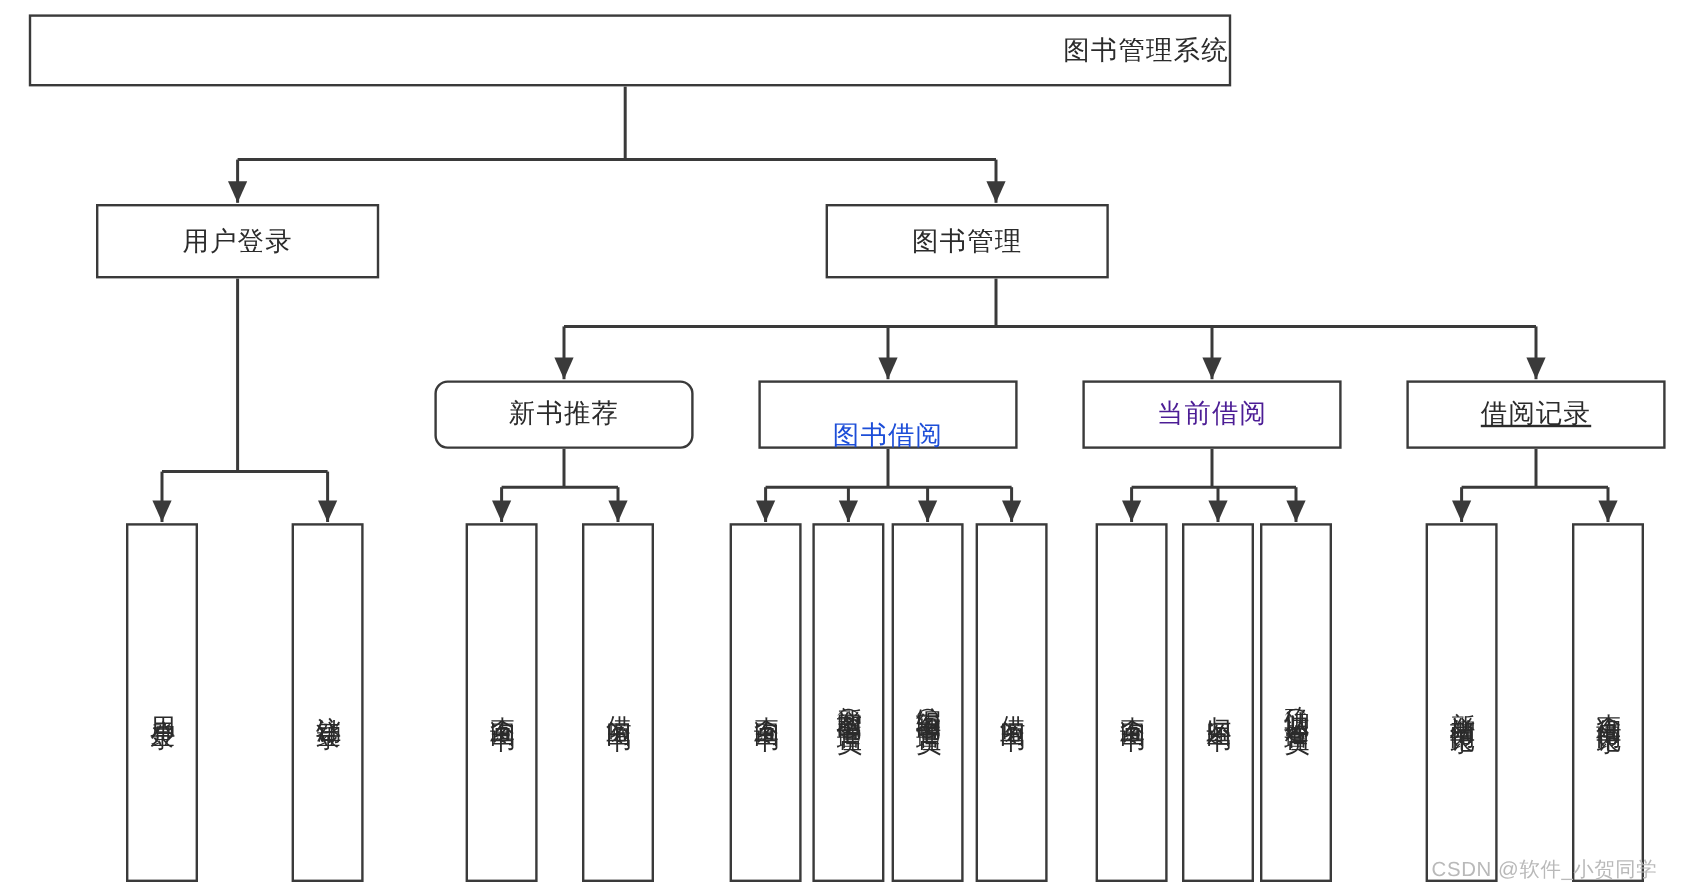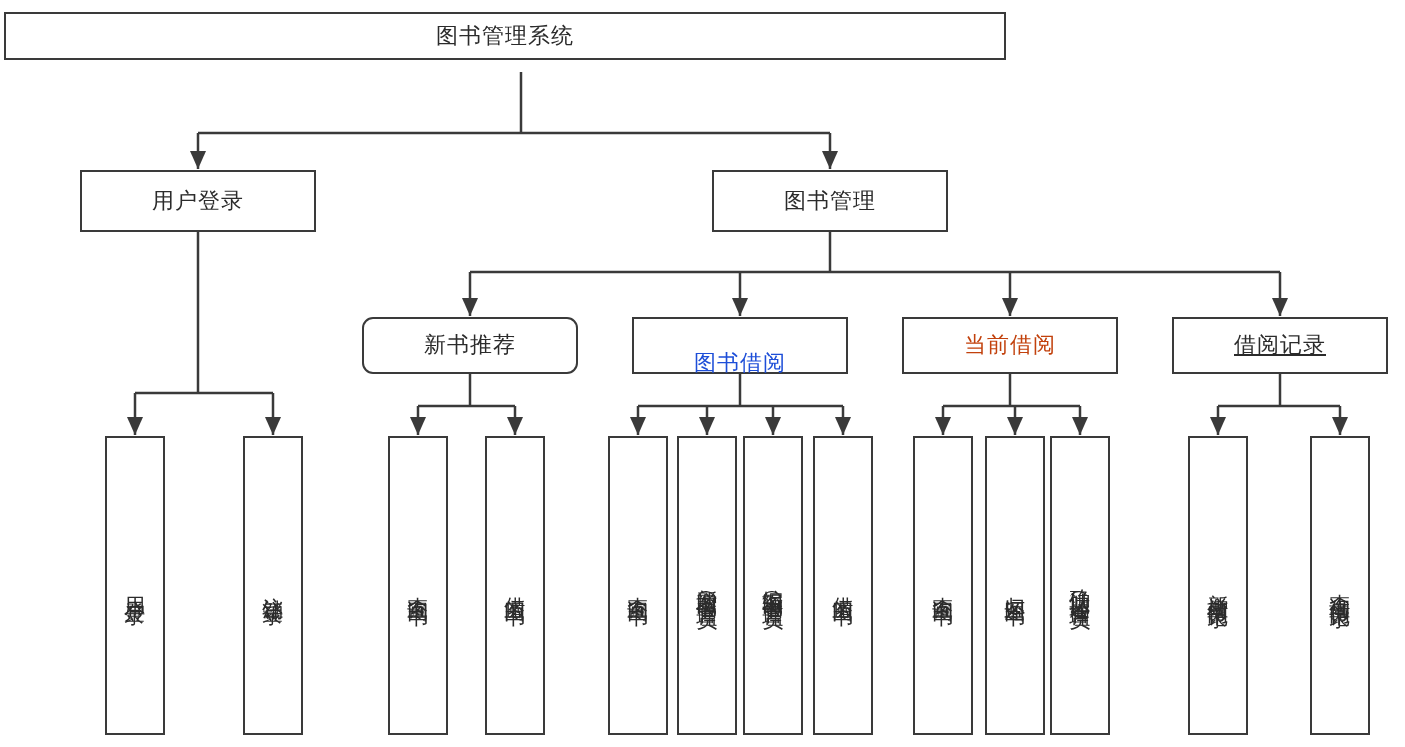--- a/index.html
+++ b/index.html
@@ -99,37 +99,37 @@
       <line x1="1080" y1="406" x2="1080" y2="435" stroke="#3a3a3a" stroke-width="2.5"></line>
       <polygon points="1072,417 1088,417 1080,435" fill="#3a3a3a"></polygon>
       <line x1="1280" y1="374" x2="1280" y2="406" stroke="#3a3a3a" stroke-width="2.5"></line>
       <line x1="1218" y1="406" x2="1340" y2="406" stroke="#3a3a3a" stroke-width="2.5"></line>
       <line x1="1218" y1="406" x2="1218" y2="435" stroke="#3a3a3a" stroke-width="2.5"></line>
       <polygon points="1210,417 1226,417 1218,435" fill="#3a3a3a"></polygon>
       <line x1="1340" y1="406" x2="1340" y2="435" stroke="#3a3a3a" stroke-width="2.5"></line>
       <polygon points="1332,417 1348,417 1340,435" fill="#3a3a3a"></polygon>
     </svg>
   <div id="node-layer">
-      <div class="node-box" style="left: 4px; top: 12px; width: 1002px; height: 48px; border-color: rgb(58, 58, 58);">
+      <div class="node-box" style="left: 24px; top: 12px; width: 1002px; height: 60px; border-color: rgb(58, 58, 58); justify-content: flex-end;">
         <span class="node-label" style="color: rgb(43, 43, 43);">图书管理系统</span>
       </div>
       <div class="node-box" style="left: 80px; top: 170px; width: 236px; height: 62px; border-color: rgb(58, 58, 58);">
         <span class="node-label" style="color: rgb(43, 43, 43);">用户登录</span>
       </div>
-      <div class="node-box" style="left: 712px; top: 170px; width: 236px; height: 62px; border-color: rgb(58, 58, 58);">
+      <div class="node-box" style="left: 688px; top: 170px; width: 236px; height: 62px; border-color: rgb(58, 58, 58);">
         <span class="node-label" style="color: rgb(43, 43, 43);">图书管理</span>
       </div>
       <div class="node-box" style="left: 362px; top: 317px; width: 216px; height: 57px; border-color: rgb(58, 58, 58); border-radius: 11px;">
         <span class="node-label" style="color: rgb(43, 43, 43);">新书推荐</span>
       </div>
       <div class="node-box" style="left: 632px; top: 317px; width: 216px; height: 57px; border-color: rgb(58, 58, 58);">
         <span class="node-label" style="color: #1d4ed8; margin-top: 36px;">图书借阅</span>
       </div>
       <div class="node-box" style="left: 902px; top: 317px; width: 216px; height: 57px; border-color: rgb(58, 58, 58);">
-        <span class="node-label" style="color: #c2410c;">当前借阅</span>
+        <span class="node-label" style="color: #4c1d95;">当前借阅</span>
       </div>
       <div class="node-box" style="left: 1172px; top: 317px; width: 216px; height: 57px; border-color: rgb(58, 58, 58);">
         <span class="node-label" style="color: rgb(43, 43, 43); text-decoration: underline;">借阅记录</span>
       </div>
       <div class="node-box vertical" style="left: 105px; top: 436px; width: 60px; height: 299px; border-color: rgb(58, 58, 58);">
         <span class="node-label" style="color: rgb(43, 43, 43);">用户登录</span>
       </div>
       <div class="node-box vertical" style="left: 243px; top: 436px; width: 60px; height: 299px; border-color: rgb(58, 58, 58);">
         <span class="node-label" style="color: rgb(43, 43, 43);">注销登录</span>
       </div>
@@ -160,13 +160,14 @@
       <div class="node-box vertical" style="left: 1050px; top: 436px; width: 60px; height: 299px; border-color: rgb(58, 58, 58);">
         <span class="node-label" style="color: rgb(43, 43, 43);">确认归还（管理员）</span>
       </div>
       <div class="node-box vertical" style="left: 1188px; top: 436px; width: 60px; height: 299px; border-color: rgb(58, 58, 58);">
         <span class="node-label" style="color: rgb(43, 43, 43);">新增借阅记录</span>
       </div>
       <div class="node-box vertical" style="left: 1310px; top: 436px; width: 60px; height: 299px; border-color: rgb(58, 58, 58);">
         <span class="node-label" style="color: rgb(43, 43, 43);">查询借阅记录</span>
       </div>
     </div>
+  <div class="watermark" style="left:1193px;top:713px;">CSDN @软件_小贺同学</div>
 </div>
 
 </body></html>

